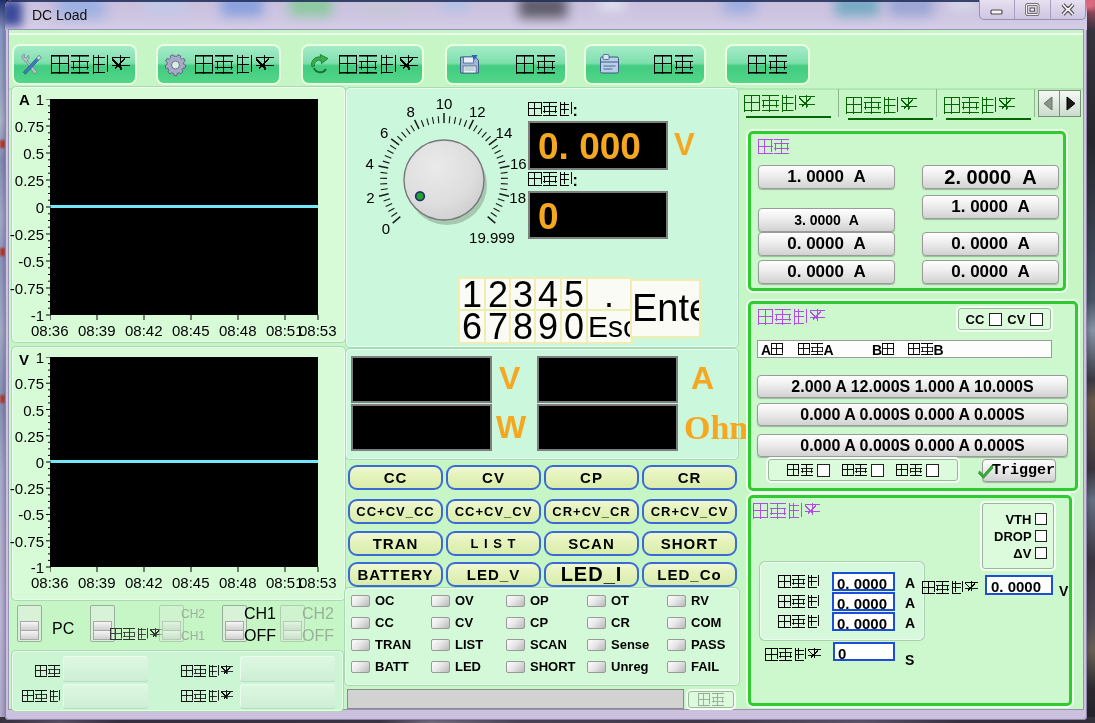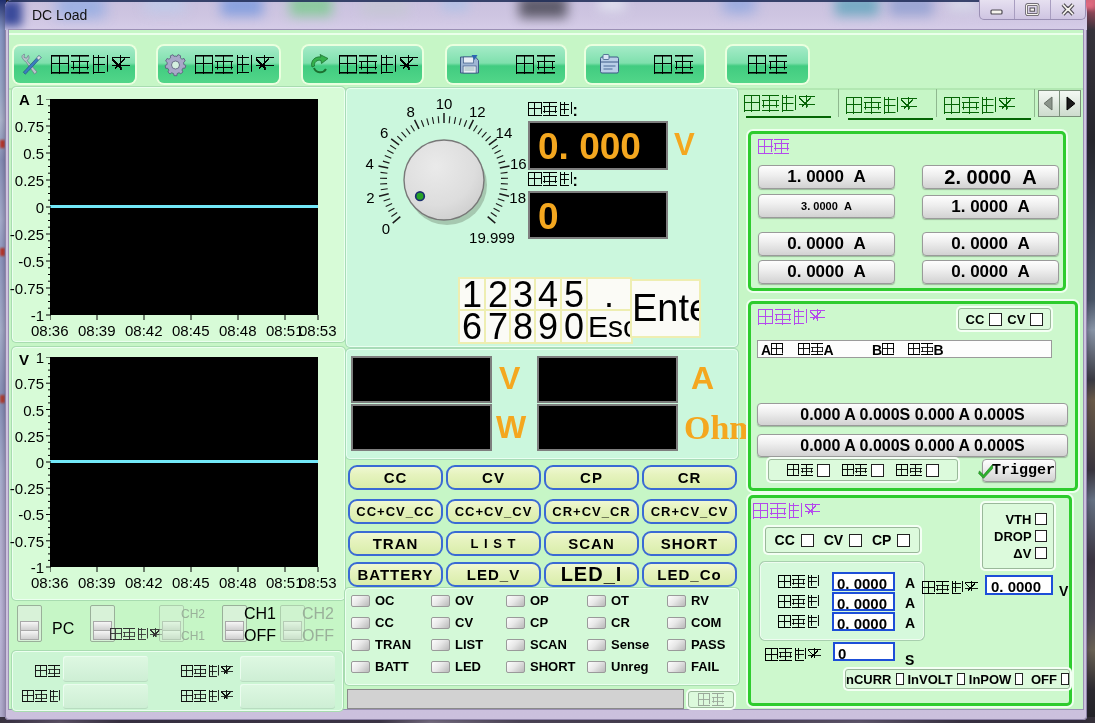--- a/index.html
+++ b/index.html
@@ -537,21 +537,21 @@
       <path d="M4 1 L12 7.5 L4 14 Z" fill="#1a1a1a" stroke="#000" stroke-width="1"></path>
     </svg>
 
 <div class="gbox" style="left:748px;top:131px;width:312px;height:154px"></div>
     <div class="abs purple" style="left:758px;top:139px"><span class="zh" style="font-size:17px">
         <i></i>
         <i></i>
       </span></div>
     <div class="gbtn" style="left:758px;top:165px;width:137px;height:24px;font-size:17px">1. 0000&nbsp;&nbsp;A</div>
     <div class="gbtn" style="left:922px;top:165px;width:137px;height:24px;font-size:20px">2. 0000&nbsp;&nbsp;A</div>
-    <div class="gbtn" style="left:758px;top:194px;width:137px;height:24px;font-size:11px">3. 0000&nbsp;&nbsp;A</div>
+    <div class="gbtn" style="left:758px;top:208px;width:137px;height:24px;font-size:14px">3. 0000&nbsp;&nbsp;A</div>
     <div class="gbtn" style="left:922px;top:195px;width:137px;height:24px;font-size:17px">1. 0000&nbsp;&nbsp;A</div>
     <div class="gbtn" style="left:758px;top:232px;width:137px;height:24px;font-size:17px">0. 0000&nbsp;&nbsp;A</div>
     <div class="gbtn" style="left:922px;top:232px;width:137px;height:24px;font-size:17px">0. 0000&nbsp;&nbsp;A</div>
     <div class="gbtn" style="left:758px;top:260px;width:137px;height:24px;font-size:17px">0. 0000&nbsp;&nbsp;A</div>
     <div class="gbtn" style="left:922px;top:260px;width:137px;height:24px;font-size:17px">0. 0000&nbsp;&nbsp;A</div>
 
 <div class="gbox" style="left:748px;top:301px;width:324px;height:184px"></div>
     <div class="abs purple" style="left:758px;top:309px"><span class="zh" style="font-size:18px">
         <i></i>
         <i></i>
@@ -567,20 +567,21 @@
         <i></i>
         <i></i>
       </span>A</div>
     <div class="abs" style="left:872px;top:342px;font-weight:700;font-size:14px">B<span class="zh" style="font-size:14px">
         <i></i>
       </span></div>
     <div class="abs" style="left:908px;top:342px;font-weight:700;font-size:14px"><span class="zh" style="font-size:14px">
         <i></i>
         <i></i>
       </span>B</div>
+    <div class="gbtn" style="left:757px;top:375px;width:311px;height:23px;font-size:16px">2.000 A 12.000S 1.000 A 10.000S</div>
     <div class="gbtn" style="left:757px;top:403px;width:311px;height:23px;font-size:16px">0.000 A 0.000S 0.000 A 0.000S</div>
     <div class="gbtn" style="left:757px;top:434px;width:311px;height:23px;font-size:16px">0.000 A 0.000S 0.000 A 0.000S</div>
     <div class="cbox" style="left:768px;top:459px;width:190px;height:22px;font-size:14px;gap:4px"><span class="zh" style="font-size:14px">
         <i></i>
         <i></i>
       </span> <span class="ck"></span>&nbsp;<span class="zh" style="font-size:14px">
         <i></i>
         <i></i>
       </span> <span class="ck"></span>&nbsp;<span class="zh" style="font-size:14px">
         <i></i>
@@ -590,21 +591,20 @@
         <path d="M3 10 L8 15 L19 2 L19 7 L8 19 L2 13 Z" fill="#2db32d" stroke="#1a7a1a" stroke-width=".8"></path>
       </svg>Trigger</div>
 
 <div class="gbox" style="left:748px;top:495px;width:318px;height:205px"></div>
     <div class="abs purple" style="left:753px;top:503px"><span class="zh" style="font-size:18px">
         <i></i>
         <i></i>
         <i></i>
         <i></i>
       </span></div>
-    <div class="cbox" style="left:765px;top:527px;width:155px;height:26px;font-size:14px;gap:6px">CC <span class="ck"></span>&nbsp;CV <span class="ck"></span>&nbsp;CP <span class="ck"></span></div>
     <div class="cbox" style="left:982px;top:503px;width:72px;height:66px;font-size:13px;flex-direction:column;align-items:flex-end;padding-right:6px;gap:2px">
       <span>VTH <span class="ck" style="width:10px;height:10px"></span></span>
       <span>DROP <span class="ck" style="width:10px;height:10px"></span></span>
       <span>ΔV <span class="ck" style="width:10px;height:10px"></span></span>
     </div>
     <div class="abs" style="left:760px;top:562px;width:162px;height:76px;background:#d6f9dc;border:1px solid #eefcf0;border-radius:5px;box-shadow:0 0 0 1px #a8cfae"></div>
     <div class="abs" style="left:778px;top:574px;font-weight:700"><span class="zh" style="font-size:15px">
         <i></i>
         <i></i>
         <i></i>
@@ -634,21 +634,20 @@
     <div class="inp" style="left:985px;top:575px;width:68px;height:20px;font-size:15px;padding:1px 4px">0. 0000</div>
     <div class="abs" style="left:1059px;top:583px;font-weight:700;font-size:14px">V</div>
     <div class="abs" style="left:765px;top:647px;font-weight:700"><span class="zh" style="font-size:15px">
         <i></i>
         <i></i>
         <i></i>
         <i></i>
       </span></div>
     <div class="inp" style="left:833px;top:642px;width:62px;height:19px;font-size:15px;padding:1px 3px">0</div>
     <div class="abs" style="left:905px;top:652px;font-weight:700;font-size:14px">S</div>
-    <div class="cbox" style="left:845px;top:669px;width:225px;height:20px;font-size:13px;gap:4px">nCURR <span class="ck" style="width:10px;height:10px"></span> InVOLT <span class="ck" style="width:10px;height:10px"></span> InPOW <span class="ck" style="width:10px;height:10px"></span>&nbsp;OFF <span class="ck" style="width:10px;height:10px"></span></div>
 
 <div class="swi" style="left:17px;top:605px;">
       <b style="bottom:10px"></b>
       <b style="bottom:1px"></b>
     </div>
     <div class="abs" style="left:52px;top:620px;font-size:16px">PC</div>
     <div class="swi" style="left:90px;top:605px;">
       <b style="bottom:10px"></b>
       <b style="bottom:1px"></b>
     </div>

